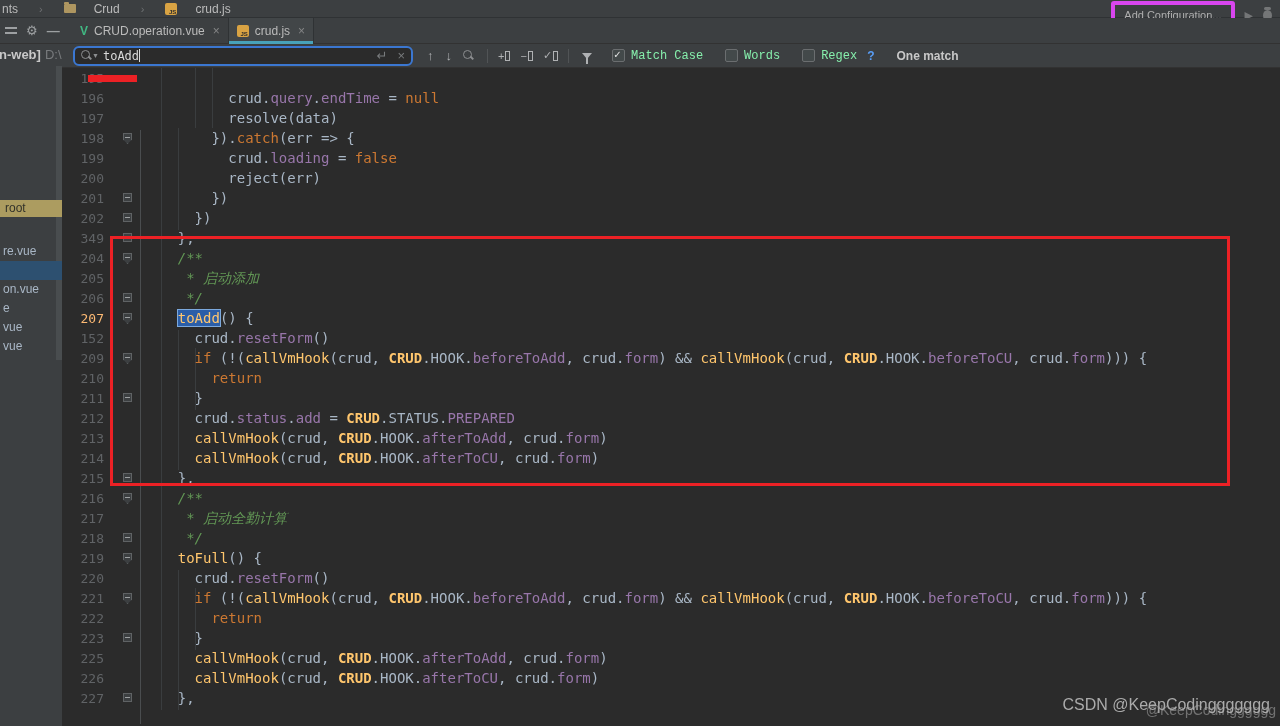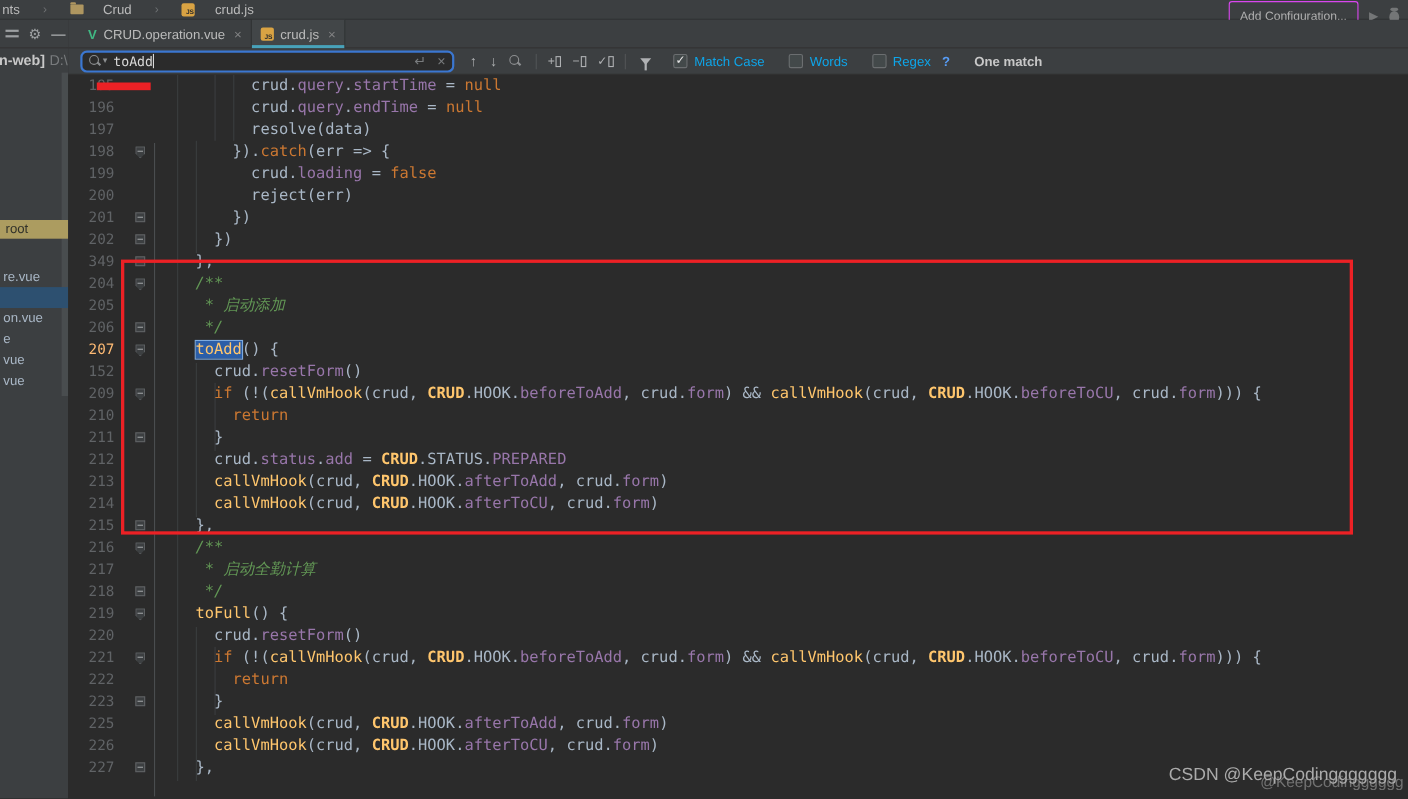--- a/index.html
+++ b/index.html
@@ -8,21 +8,21 @@
 
   
   .titlebar { position:absolute; left:0; top:0; width:1280px; height:18px; background:#3C3F41; border-bottom:1px solid #2F3234; display:flex; align-items:center; font-size:12px; color:#BBBBBB; }
   .crumb { display:flex; align-items:center; gap:18px; margin-left:2px; }
   .crumb-sep { color:#6E7173; margin:0 3px; font-size:11px; }
   .folder-ic { display:inline-block; width:12px; height:9px; background:#AE9660; border-radius:1px; position:relative; }
   .folder-ic::before { content:""; position:absolute; left:0; top:-2px; width:5px; height:2px; background:#AE9660; border-radius:1px 1px 0 0; }
   .js-ic { display:inline-block; width:12px; height:12px; background:#D9A343; border-radius:2px; position:relative; }
   .js-ic::after { content:"JS"; position:absolute; right:1px; bottom:0; font-size:6px; font-weight:bold; color:#2B2B2B; font-family:"Liberation Sans",sans-serif; }
   .run-controls { position:absolute; right:8px; top:1px; display:flex; align-items:center; gap:10px; }
-  .add-config { height:28px; padding:0 9px; border:1px solid #d946ef; border-radius:3px; font-size:11px; color:#AFAFAF; display:flex; align-items:center; background:transparent; }
+  .add-config { height:28px; padding:0 9px; border:4px solid #d946ef; border-radius:3px; font-size:11px; color:#AFAFAF; display:flex; align-items:center; background:transparent; }
   .play-ic { color:#747677; font-size:11px; line-height:16px; }
   .bug-ic { width:9px; height:11px; background:#747677; border-radius:5px/6px; position:relative; }
   .bug-ic::before { content:""; position:absolute; left:1px; right:1px; top:-3px; height:3px; background:#747677; border-radius:2px; }
 
   
   .panel { position:absolute; left:0; top:18px; width:62px; height:708px; background:#3C3F41; }
   .panel-scroll-strip { position:absolute; left:56px; top:48px; width:6px; height:294px; background:#494D4F; }
   .panel-header { position:absolute; left:0; top:0; width:62px; height:26px; display:flex; align-items:center; gap:9px; padding-left:5px; border-bottom:1px solid #323232; }
   .sliders-ic { width:12px; height:10px; position:relative; }
   .sliders-ic::before,.sliders-ic::after { content:""; position:absolute; left:0; width:12px; height:2px; background:#9DA0A2; }
@@ -53,21 +53,21 @@
   .mag-caret { color:#8C8E90; font-size:7px; margin-left:-3px; margin-right:4px; }
   .search-text { font-family:"DejaVu Sans Mono",monospace; font-size:12px; color:#D8D8D8; }
   .caret-bar { display:inline-block; width:1px; height:13px; background:#D8D8D8; vertical-align:middle; }
   .field-right { position:absolute; right:6px; top:0; height:16px; display:flex; align-items:center; gap:10px; color:#787B7D; font-size:13px; }
   .sicon { color:#AFB1B3; font-size:13px; margin:0 6px; }
   .occ { display:flex; align-items:center; color:#AFB1B3; font-size:11px; margin:0 5px; }
   .occ-box { display:inline-block; width:5px; height:10px; border:1px solid #AFB1B3; margin-left:1px; }
   .vsep { width:1px; height:14px; background:#515456; margin:0 5px; }
   .funnel { width:0; height:0; border-left:5px solid transparent; border-right:5px solid transparent; border-top:6px solid #AFB1B3; position:relative; margin:0 8px; }
   .funnel::after { content:""; position:absolute; left:-1px; top:-2px; width:2px; height:7px; background:#AFB1B3; }
-  .chk-group { display:flex; align-items:center; gap:6px; margin-left:12px; color:#0ea5e9; }
+  .chk-group { display:flex; align-items:center; gap:6px; margin-left:12px; color:#86efac;font-family:Liberation Mono, monospace; }
   .chk { width:13px; height:13px; border:1px solid #6B6E70; border-radius:2px; background:#43494A; position:relative; }
   .chk.checked::after { content:"✓"; position:absolute; left:1px; top:-2px; color:#E8E8E8; font-size:11px; }
   .help-q { color:#589DF6; font-weight:bold; margin-left:10px; }
   .result-text { color:#C8C8C8; font-weight:bold; margin-left:22px; }
 
   
   .editor { position:absolute; left:62px; top:68px; width:1218px; height:658px; background:#2B2B2B; }
   .guide { position:absolute; width:1px; background:#3A3D3F; }
   .fold-connector { position:absolute; left:78px; top:62px; width:1px; height:594px; background:#4A4D4F; }
   .lines { position:absolute; left:0; top:0; width:1218px; }
@@ -205,21 +205,20 @@
     <div class="guide" style="left:116px; top:502px; height:140px;"></div>
     <div class="guide" style="left:133px; top:0; height:60px;"></div>
     <div class="guide" style="left:133px; top:280px; height:62px;"></div>
     <div class="guide" style="left:133px; top:520px; height:62px;"></div>
     <div class="guide" style="left:150px; top:0; height:60px;"></div>
     <div class="fold-connector"></div>
     <div class="lines">
         <div class="cl">
           <span class="ln">195</span>
           <span class="foldc"></span>
-          <span class="code"><span class="tk-d">          crud.</span><span class="tk-p">query</span><span class="tk-d">.</span><span class="tk-p">startTime</span><span class="tk-d"> = </span><span class="tk-k">null</span></span>
         </div>
         <div class="cl">
           <span class="ln">196</span>
           <span class="foldc"></span>
           <span class="code"><span class="tk-d">          crud.</span><span class="tk-p">query</span><span class="tk-d">.</span><span class="tk-p">endTime</span><span class="tk-d"> = </span><span class="tk-k">null</span></span>
         </div>
         <div class="cl">
           <span class="ln">197</span>
           <span class="foldc"></span>
           <span class="code"><span class="tk-d">          resolve(data)</span></span>

